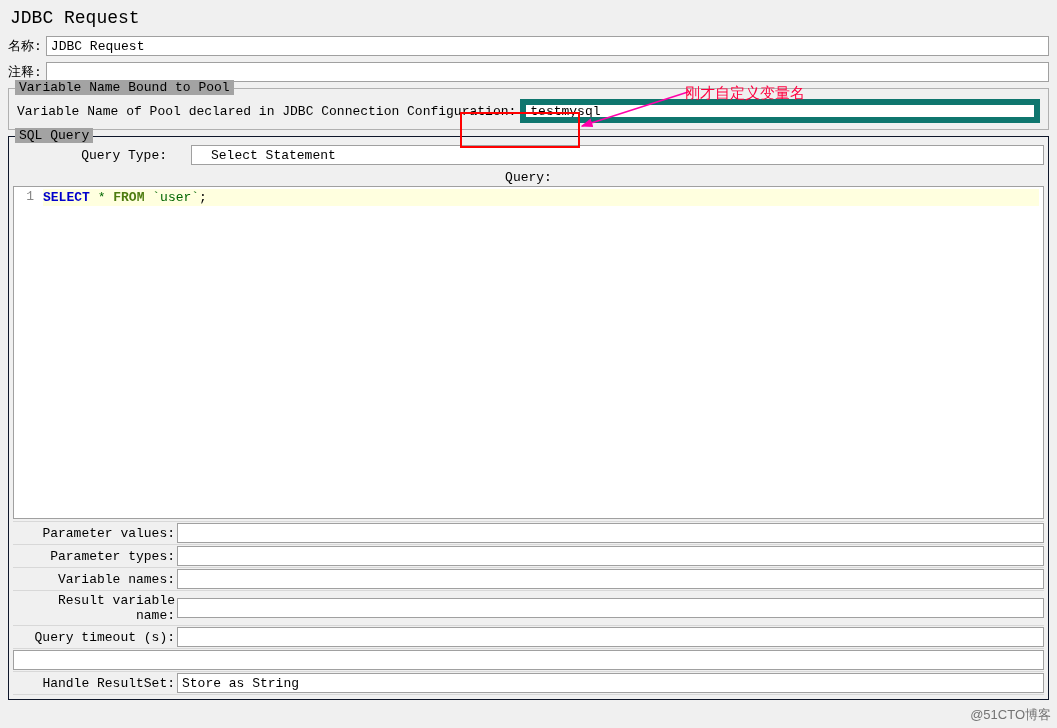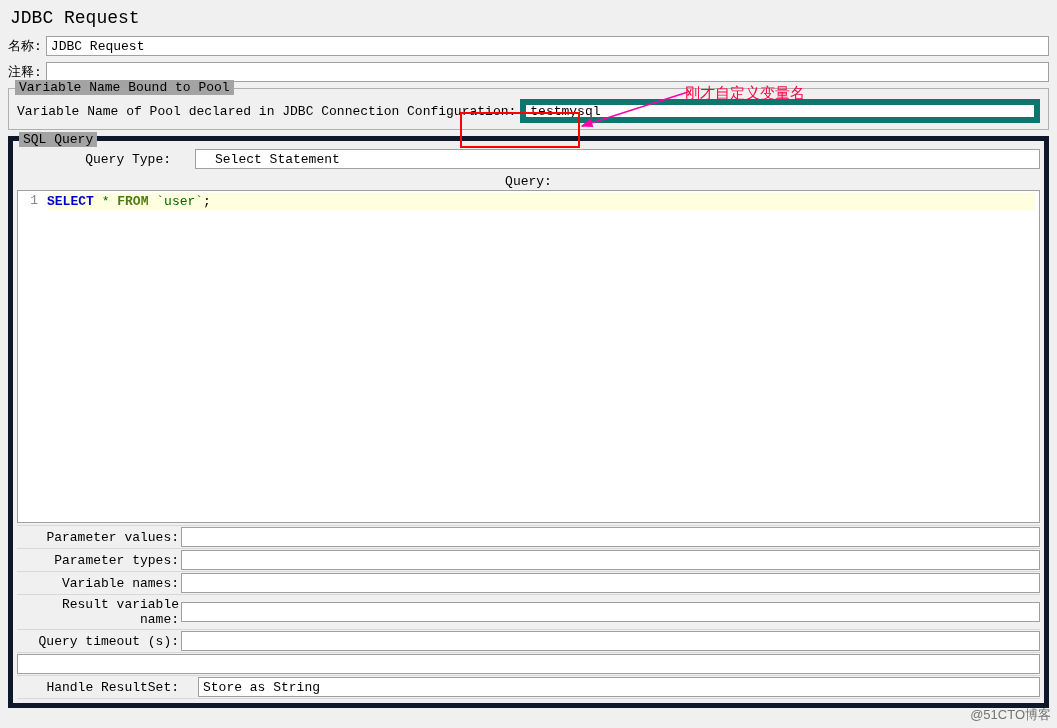--- a/index.html
+++ b/index.html
@@ -68,21 +68,21 @@
     .pool-input {
       flex: 1;
       height: 24px;
       border: 6px solid #0f766e;
       background: #fff;
       padding: 1px 4px;
       font-family: "Consolas", "Courier New", monospace;
       font-size: 13px;
     }
     .sql-fieldset {
-      border: 5px solid #0f172a;
+      border: 1px solid #0f172a;
       margin: 6px 0 0 0;
       padding: 6px 4px 4px 4px;
       position: relative;
     }
     .query-type-row {
       display: flex;
       align-items: center;
       gap: 20px;
       padding: 2px 0 4px 0;
     }
@@ -140,21 +140,20 @@
     .bottom-rows {
       margin-top: 2px;
     }
     .param-row {
       display: flex;
       align-items: center;
       border-top: 1px solid #d8d8d8;
     }
     .param-row:last-child {
       border-bottom: 1px solid #d8d8d8;
-      gap: 17px;
     }
     .param-label {
       width: 164px;
       text-align: right;
       padding: 2px 2px 2px 0;
       font-family: "Consolas", "Courier New", monospace;
     }
     .param-input {
       flex: 1;
       height: 20px;

